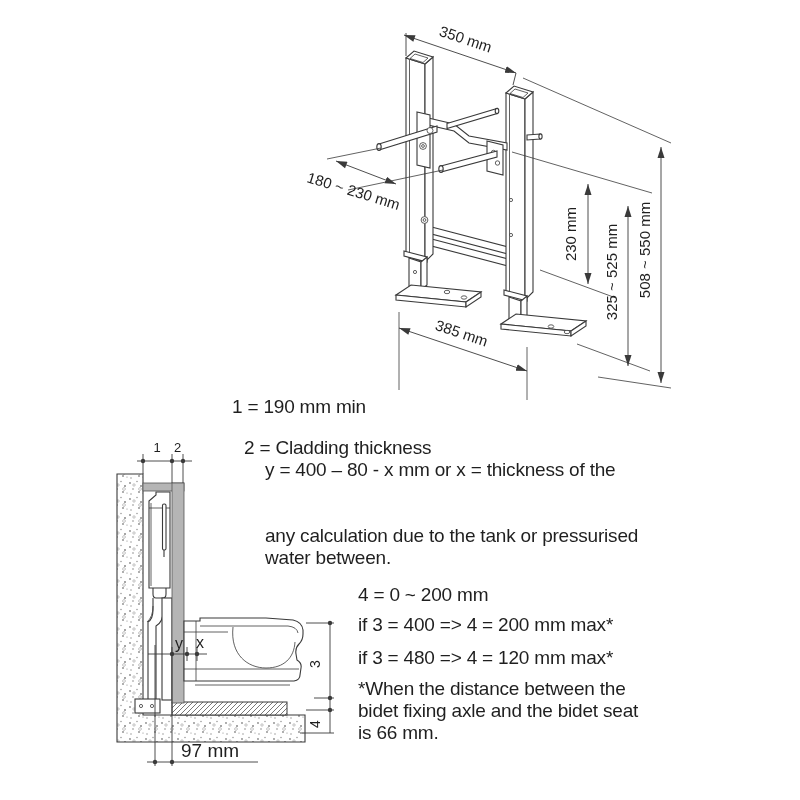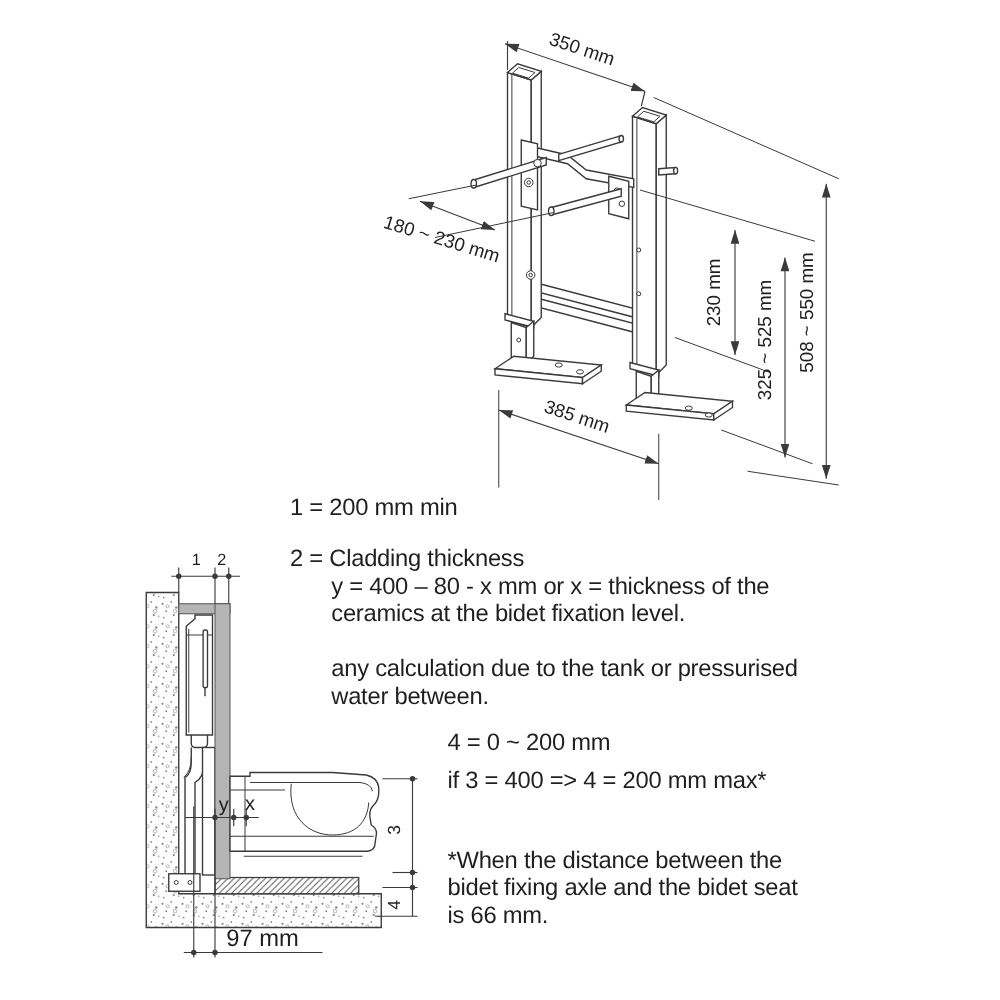--- a/index.html
+++ b/index.html
@@ -227,26 +227,26 @@
       <line class="dim" x1="300" y1="733" x2="334" y2="733"></line>
       <circle class="dot" cx="330" cy="623" r="2.2"></circle>
       <circle class="dot" cx="330" cy="698" r="2.2"></circle>
       <circle class="dot" cx="330" cy="710" r="2.2"></circle>
       <text class="slab" transform="translate(320,664) rotate(-90)" text-anchor="middle">3</text>
       <text class="slab" transform="translate(320,724) rotate(-90)" text-anchor="middle">4</text>
     </g>
   </g>
 </svg>
 
-<div class="note" style="left:232px;top:396px">1 = 200 mm min</div>
-<div class="note" style="left:232px;top:437px">2 = Cladding thickness</div>
+<div class="note" style="left:232px;top:396px">1 = 190 mm min</div>
+<div class="note" style="left:244px;top:437px">2 = Cladding thickness</div>
 <div class="note" style="left:265px;top:459px">y = 400 – 80 - x mm or x = thickness of the</div>
-<div class="note" style="left:265px;top:481px">ceramics at the bidet fixation level.</div>
 <div class="note" style="left:265px;top:525px">any calculation due to the tank or pressurised</div>
 <div class="note" style="left:265px;top:547px">water between.</div>
 
 <div class="note" style="left:358px;top:584px">4 = 0 ~ 200 mm</div>
 <div class="note" style="left:358px;top:614px">if 3 = 400 =&gt; 4 = 200 mm max*</div>
+<div class="note" style="left:358px;top:647px">if 3 = 480 =&gt; 4 = 120 mm max*</div>
 <div class="note" style="left:358px;top:678px">*When the distance between the</div>
 <div class="note" style="left:358px;top:700px">bidet fixing axle and the bidet seat</div>
 <div class="note" style="left:358px;top:722px">is 66 mm.</div>
 
 </div>
 
 </body></html>

